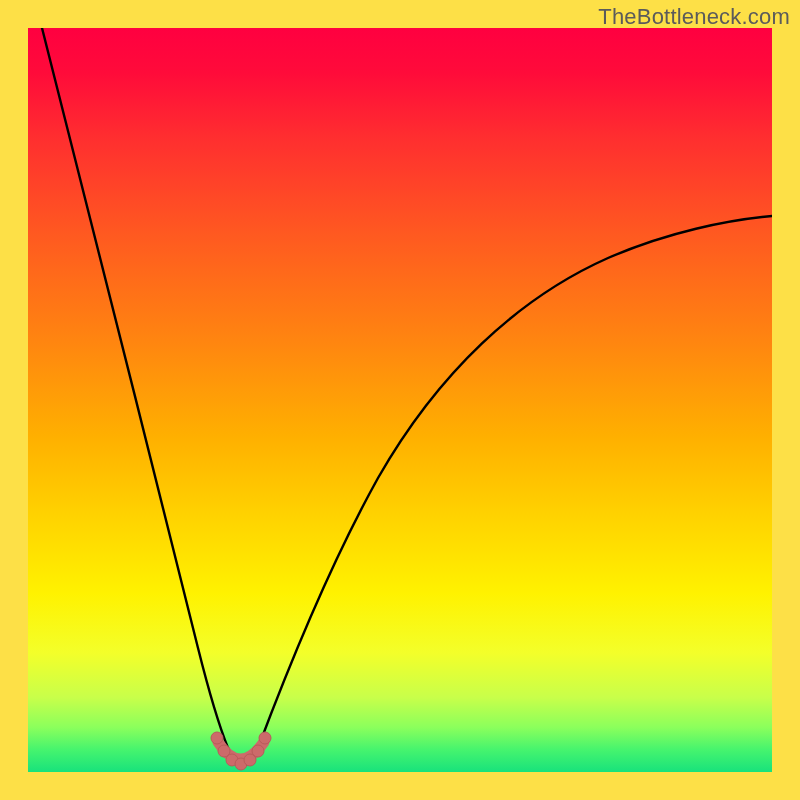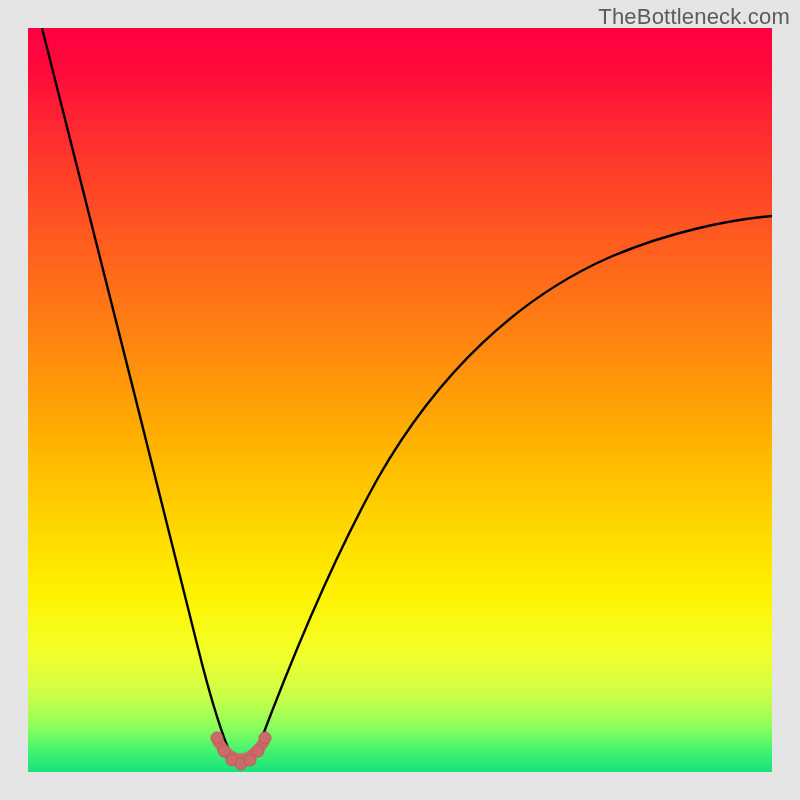--- a/index.html
+++ b/index.html
@@ -8,21 +8,21 @@
     width: 800px;
     height: 800px;
     background: #000;
     overflow: hidden;
     font-family: Arial, Helvetica, sans-serif;
   }
   .stage {
     position: relative;
     width: 800px;
     height: 800px;
-    background: #e5e5e5;
+    background: #fde047;
   }
   .plot {
     position: absolute;
     left: 28px;
     top: 28px;
     width: 744px;
     height: 744px;
     overflow: hidden;
   }
   .gradient {

